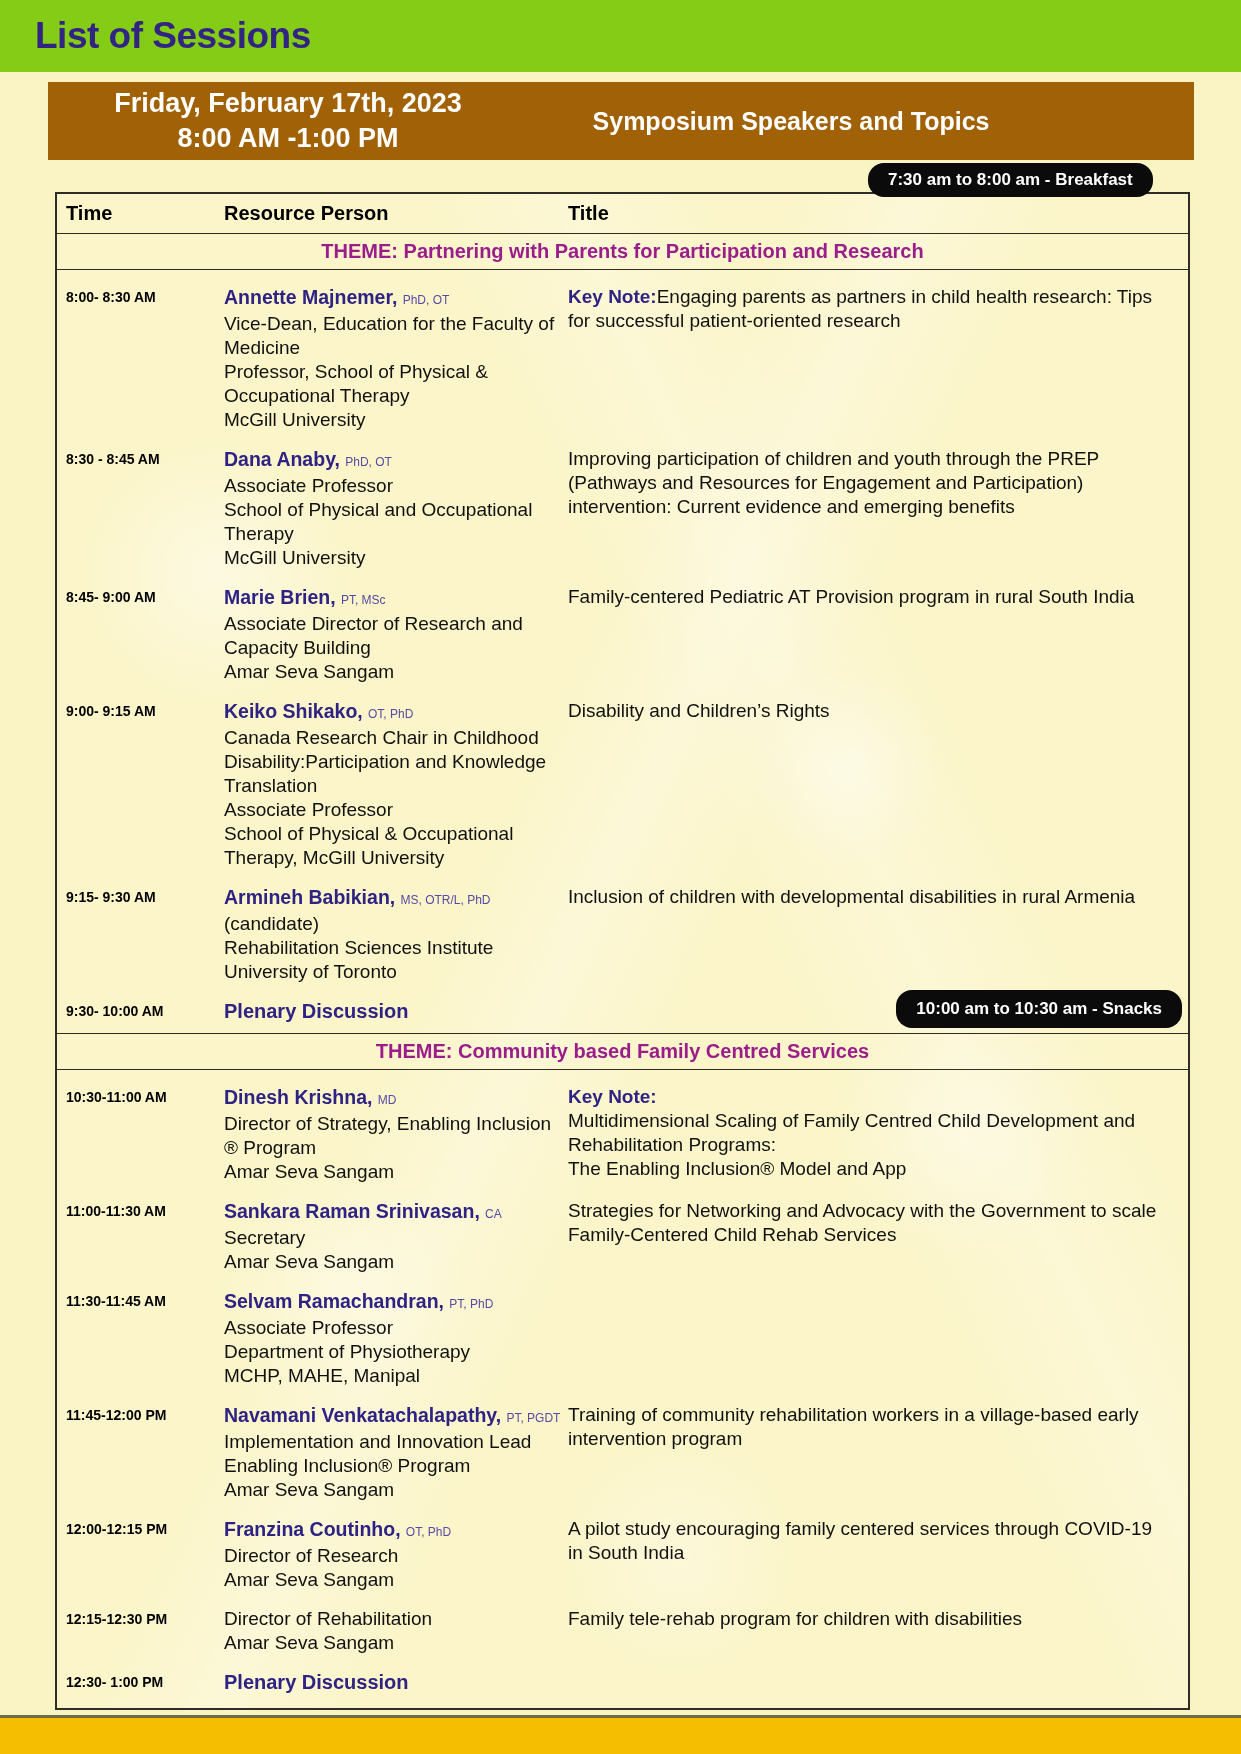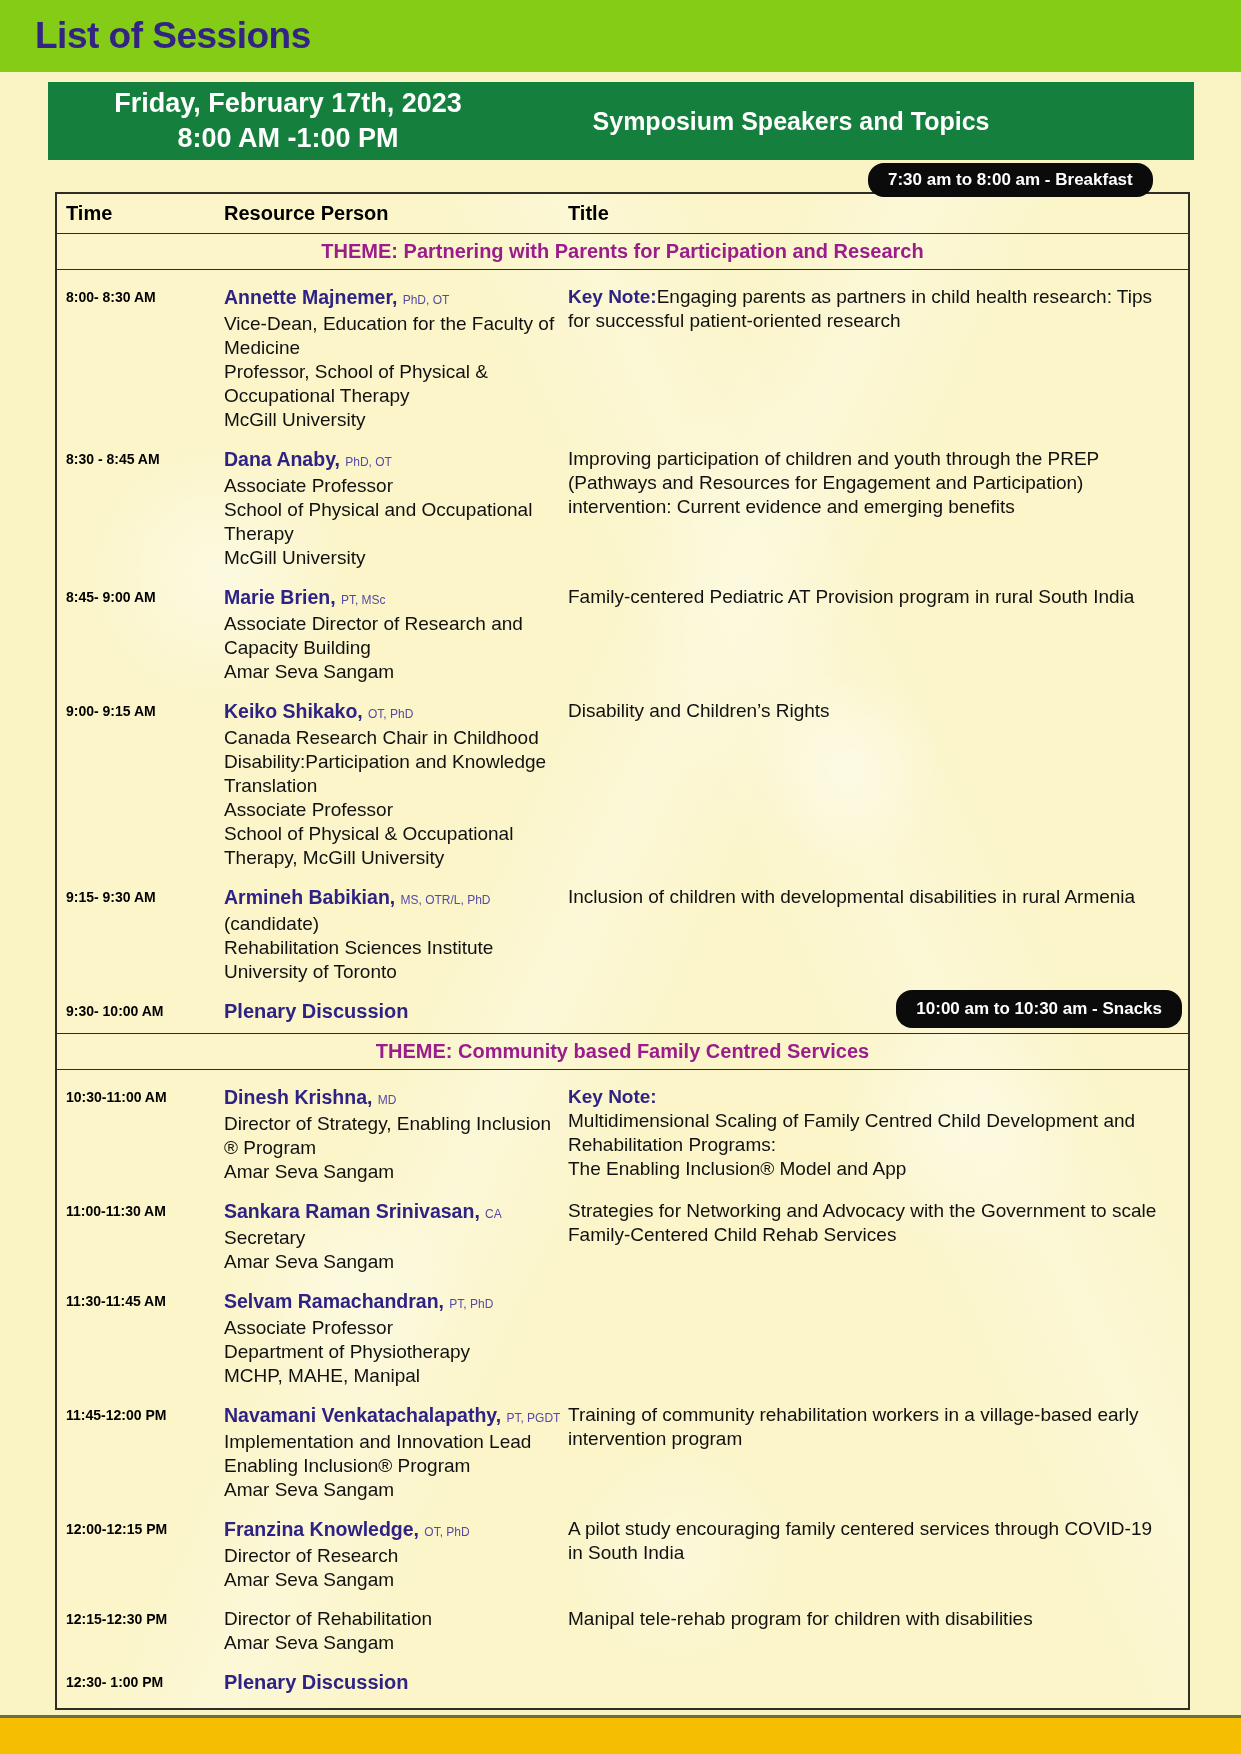--- a/index.html
+++ b/index.html
@@ -16,21 +16,21 @@
     position:absolute; top:0; left:0; width:1241px; height:72px;
     background:#84cc16;
     display:flex; align-items:center; padding-left:35px;
   }
   .top-band h1 {
     font-size:37px; font-weight:bold; color:#322483; letter-spacing:-0.5px;
   }
   
   .header-bar {
     position:absolute; top:82px; left:48px; width:1146px; height:78px;
-    background:#15803d; color:#fff; display:flex; align-items:center;
+    background:#a16207; color:#fff; display:flex; align-items:center;
   }
   .header-left {
     width:480px; text-align:center; font-weight:bold; font-size:27px; line-height:35px;
   }
   .header-right {
     flex:1; text-align:center; padding-right:140px; font-weight:bold; font-size:25px;
   }
   
   .badge {
     background:#0B0B0B; color:#fff; font-weight:bold; font-size:17px;
@@ -214,34 +214,34 @@
       <div class="p-line">Implementation and Innovation Lead</div>
       <div class="p-line">Enabling Inclusion® Program</div>
       <div class="p-line">Amar Seva Sangam</div>
     </div>
     <div class="col-title">Training of community rehabilitation workers in a village-based early intervention program</div>
   </div>
 
   <div class="grid-row session">
     <div class="t-time">12:00-12:15 PM</div>
     <div>
-      <div class="name-line"><span class="s-name">Franzina Knowledge,</span> <span class="s-cred">OT,  PhD</span></div>
+      <div class="name-line"><span class="s-name">Franzina Coutinho,</span> <span class="s-cred">OT,  PhD</span></div>
       <div class="p-line">Director of Research</div>
       <div class="p-line">Amar Seva Sangam</div>
     </div>
     <div class="col-title">A pilot study encouraging family centered services through COVID-19 in South India</div>
   </div>
 
   <div class="grid-row session">
     <div class="t-time">12:15-12:30 PM</div>
     <div>
       <div class="p-line">Director of Rehabilitation</div>
       <div class="p-line">Amar Seva Sangam</div>
     </div>
-    <div class="col-title">Manipal tele-rehab program for children with disabilities</div>
+    <div class="col-title">Family tele-rehab program for children with disabilities</div>
   </div>
 
   <div class="grid-row session">
     <div class="t-time">12:30- 1:00 PM</div>
     <div class="plenary">Plenary Discussion</div>
     <div class="col-title"></div>
   </div>
 
 </div>
 

